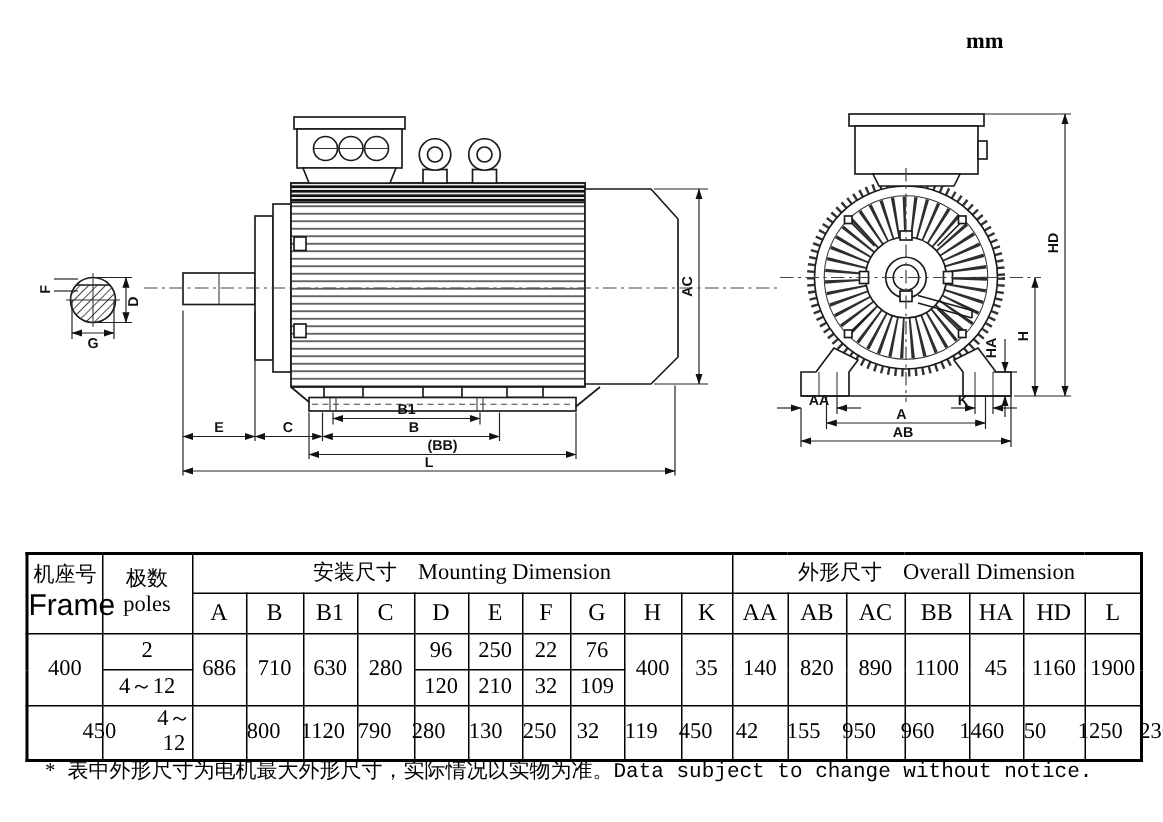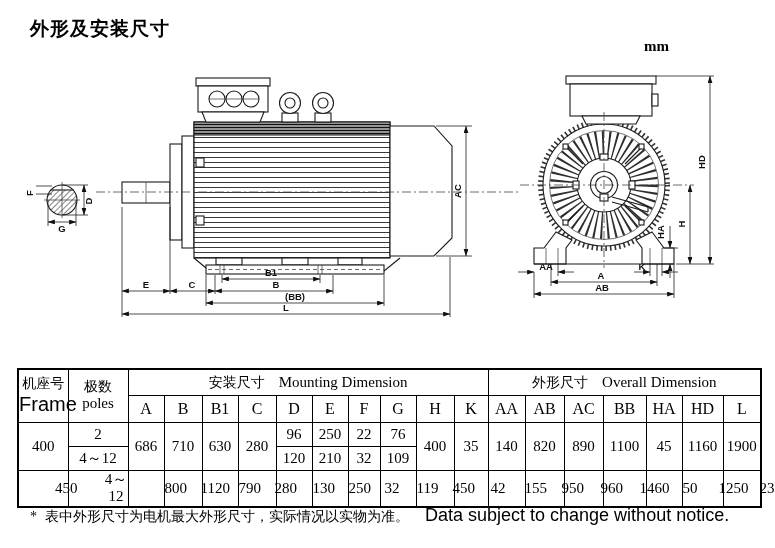--- a/index.html
+++ b/index.html
@@ -2,21 +2,21 @@
 <html><head>
 <meta charset="utf-8">
 <style>
   html,body{margin:0;padding:0;}
   body{width:775px;height:548px;background:#ffffff;position:relative;
        font-family:"Liberation Serif",serif;color:#000;overflow:hidden;}
   .titlebar{position:absolute;left:0;top:14px;width:775px;height:28px;}
   .title-zh{position:absolute;left:30px;top:2px;font-family:"Liberation Sans",sans-serif;
             font-weight:bold;font-size:19px;letter-spacing:1px;}
   .title-en{position:absolute;left:182px;top:2px;font-weight:bold;font-size:19px;}
-  .unit{position:absolute;left:644px;top:24px;font-weight:bold;font-size:15px;}
+  .unit{position:absolute;left:644px;top:6px;font-weight:bold;font-size:15px;}
   svg.draw{position:absolute;left:0;top:0;}
   .s{stroke:#1a1a1a;stroke-width:1.1;fill:none;}
   .sf{stroke:#1a1a1a;stroke-width:1.1;fill:#ffffff;}
   .thin{stroke:#333;stroke-width:0.7;fill:none;}
   .dim{stroke:#222;stroke-width:0.8;fill:none;}
   .cl{stroke:#444;stroke-width:0.8;stroke-dasharray:9 3 2 3;fill:none;}
   .dl{font:bold 9.5px "Liberation Sans",sans-serif;fill:#111;text-anchor:middle;}
   table.dims{position:absolute;left:17px;top:368px;width:742px;border-collapse:collapse;
              table-layout:fixed;text-align:center;font-size:15px;}
   table.dims td{border:1.5px solid #000;padding:0;vertical-align:middle;line-height:1.15;}
@@ -24,27 +24,26 @@
   .zh{font-size:14px;font-family:Liberation Mono, monospace;}
   .en-sans{font-family:Liberation Sans, sans-serif;font-size:20px;}
   tr.h1 td{height:25px;}
   tr.h2 td{height:26px;font-size:16px;}
   tr.d1 td{height:23px;}
   tr.d2 td{height:23px;}
   tr.d3 td{height:26px;padding-left:36px;}
   .gap{display:inline-block;width:14px;}
   .foot{position:absolute;left:30px;top:505px;font-size:14px;white-space:nowrap;}
   .foot .fm{margin-right:8px;}
-  .foot .fen{font-family:Liberation Sans, sans-serif;margin-left:16px;font-size:18px;}
+  .foot .fen{font-family:Liberation Mono, monospace;font-size:14px;}
 </style>
 </head>
 <body>
 
 <div class="titlebar">
-  <span class="title-zh">外形及安装尺寸</span>
   <span class="unit">mm</span>
 </div>
 
 <svg class="draw" width="775" height="360" viewBox="0 0 775 360">
   <defs>
     <marker id="mE" markerWidth="10" markerHeight="8" refX="8.6" refY="3" orient="auto">
       <path d="M0,0 L9,3 L0,6 Z" fill="#111"></path>
     </marker>
     <marker id="mS" markerWidth="10" markerHeight="8" refX="8.6" refY="3" orient="auto-start-reverse">
       <path d="M0,0 L9,3 L0,6 Z" fill="#111"></path>

